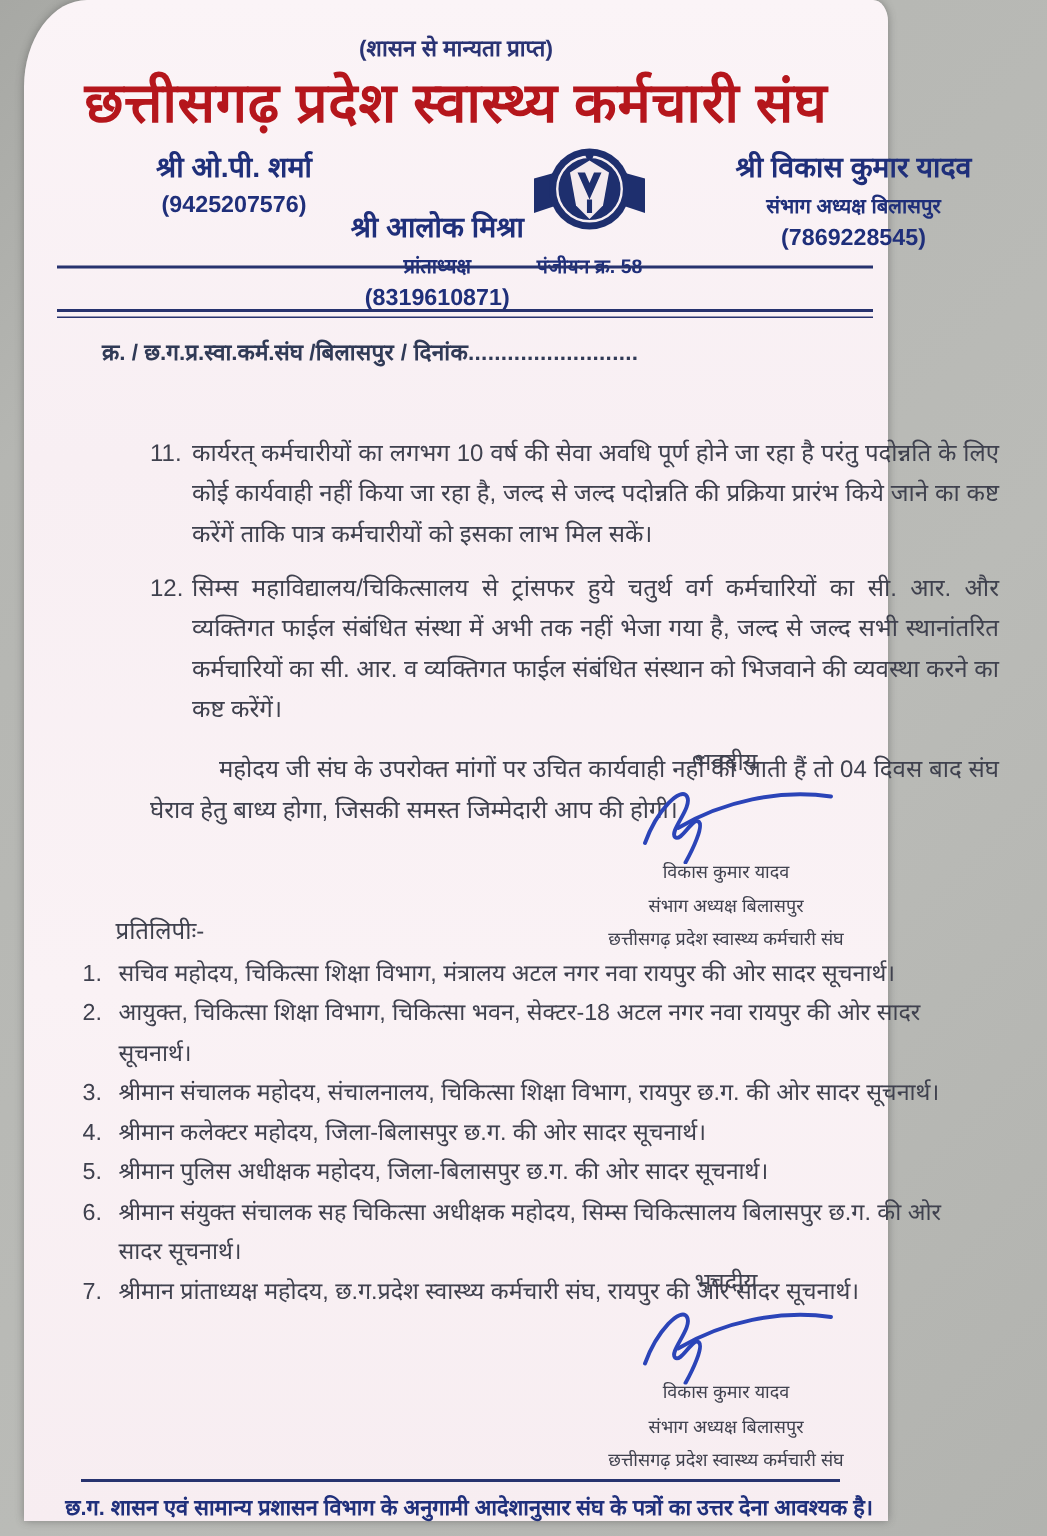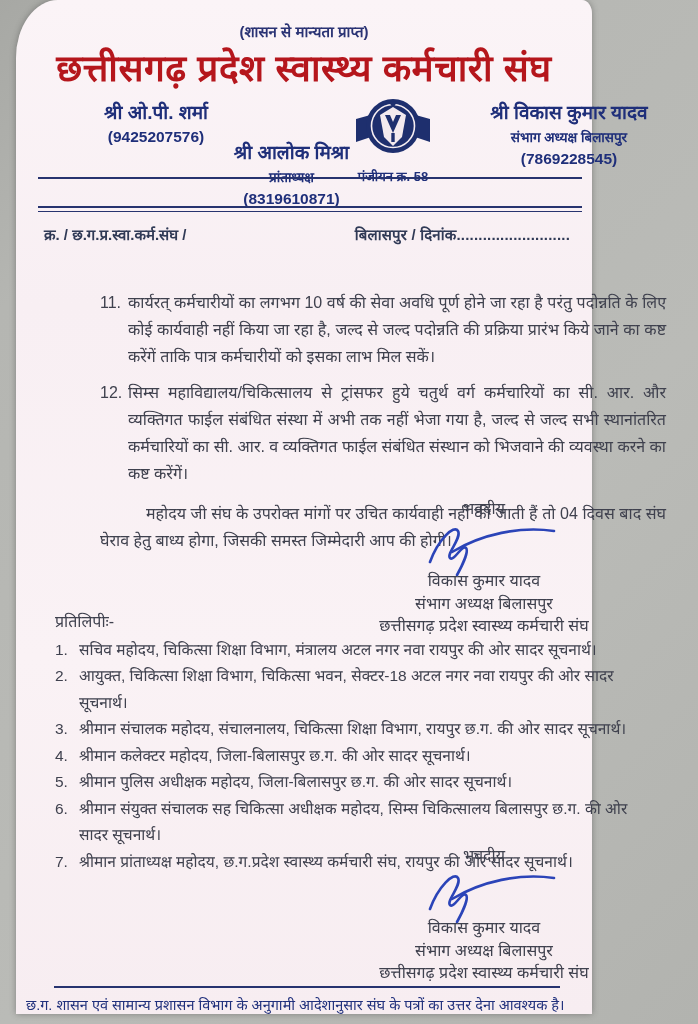--- a/index.html
+++ b/index.html
@@ -40,53 +40,53 @@
   .logo-caption { font-size: 13px; font-weight: bold; color: #1f2f7a; margin-top: 2px; }
 
   .rule-top    { position: absolute; top: 177px; left: 22px; right: 10px; height: 2px;   background: #27336f; }
   .address-line{
     position: absolute; top: 184px; left: 10px; right: 10px;
     text-align: center; font-size: 14.5px; font-weight: bold; color: #20307c;
   }
   .rule-double { position: absolute; top: 206px; left: 22px; right: 10px; height: 6px;
     border-top: 2.5px solid #27336f; border-bottom: 1.5px solid #27336f; }
 
-  .ref-row { position: absolute; top: 224px; left: 28px; right: 22px;
-    display: flex; justify-content: space-between;
+  .ref-row { position: absolute; top: 224px; left: 52px; right: 22px;
+    display: flex; 
     font-size: 15px; font-weight: bold; color: #303a56; }
   .ref-right { letter-spacing: 0.2px; }
 
   
   .body-block { position: absolute; top: 289px; left: 84px; width: 566px;
     color: #3f414e; font-size: 16px; line-height: 27px; }
   .num-item { display: flex; margin-bottom: 9px; }
   .num-item .n { flex: 0 0 28px; }
   .num-item .t { flex: 1; text-align: justify; }
   .closing-para { margin-top: 13px; text-indent: 46px; text-align: justify; }
 
   
   .sig-block { position: absolute; left: 338px; width: 260px; text-align: center; color: #3f414e; }
   .sig-block-1 { top: 498px; }
   .sig-block-2 { top: 845px; }
   .sig-salutation { font-size: 16px; line-height: 22px; }
   .sig-svg { display: block; margin: -2px auto -6px auto; }
-  .sig-line { font-size: 16px; line-height: 22.5px; }
+  .sig-line { font-size: 12px; line-height: 22.5px; }
 
   
   .copy-block { position: absolute; top: 609px; left: 39px; width: 604px;
     color: #3f414e; font-size: 15.5px; line-height: 26.5px; }
-  .copy-heading { font-weight: normal; font-size: 16px; margin-bottom: 1px; }
+  .copy-heading { font-weight: normal; font-size: 16px; margin-left: 22px; margin-bottom: 1px; }
   .copy-item { display: flex; }
   .copy-item .n { flex: 0 0 24px; }
   .copy-item .t { flex: 1; }
 
   
   .footer-rule { position: absolute; top: 986px; left: 38px; right: 32px; height: 2px; background: #27336f; }
   .footer-note { position: absolute; top: 994px; left: 10px; right: 10px;
-    text-align: left; font-size: 14.5px; font-weight: normal; color: #20307c; }
+    text-align: right; font-size: 14.5px; font-weight: bold; color: #20307c; }
 </style>
 </head>
 <body>
 
 <div class="page">
   <div class="paper">
 
     <div class="subtitle">(शासन से मान्यता प्राप्त)</div>
     <div class="org-title">छत्तीसगढ़ प्रदेश स्वास्थ्य कर्मचारी संघ</div>
 

